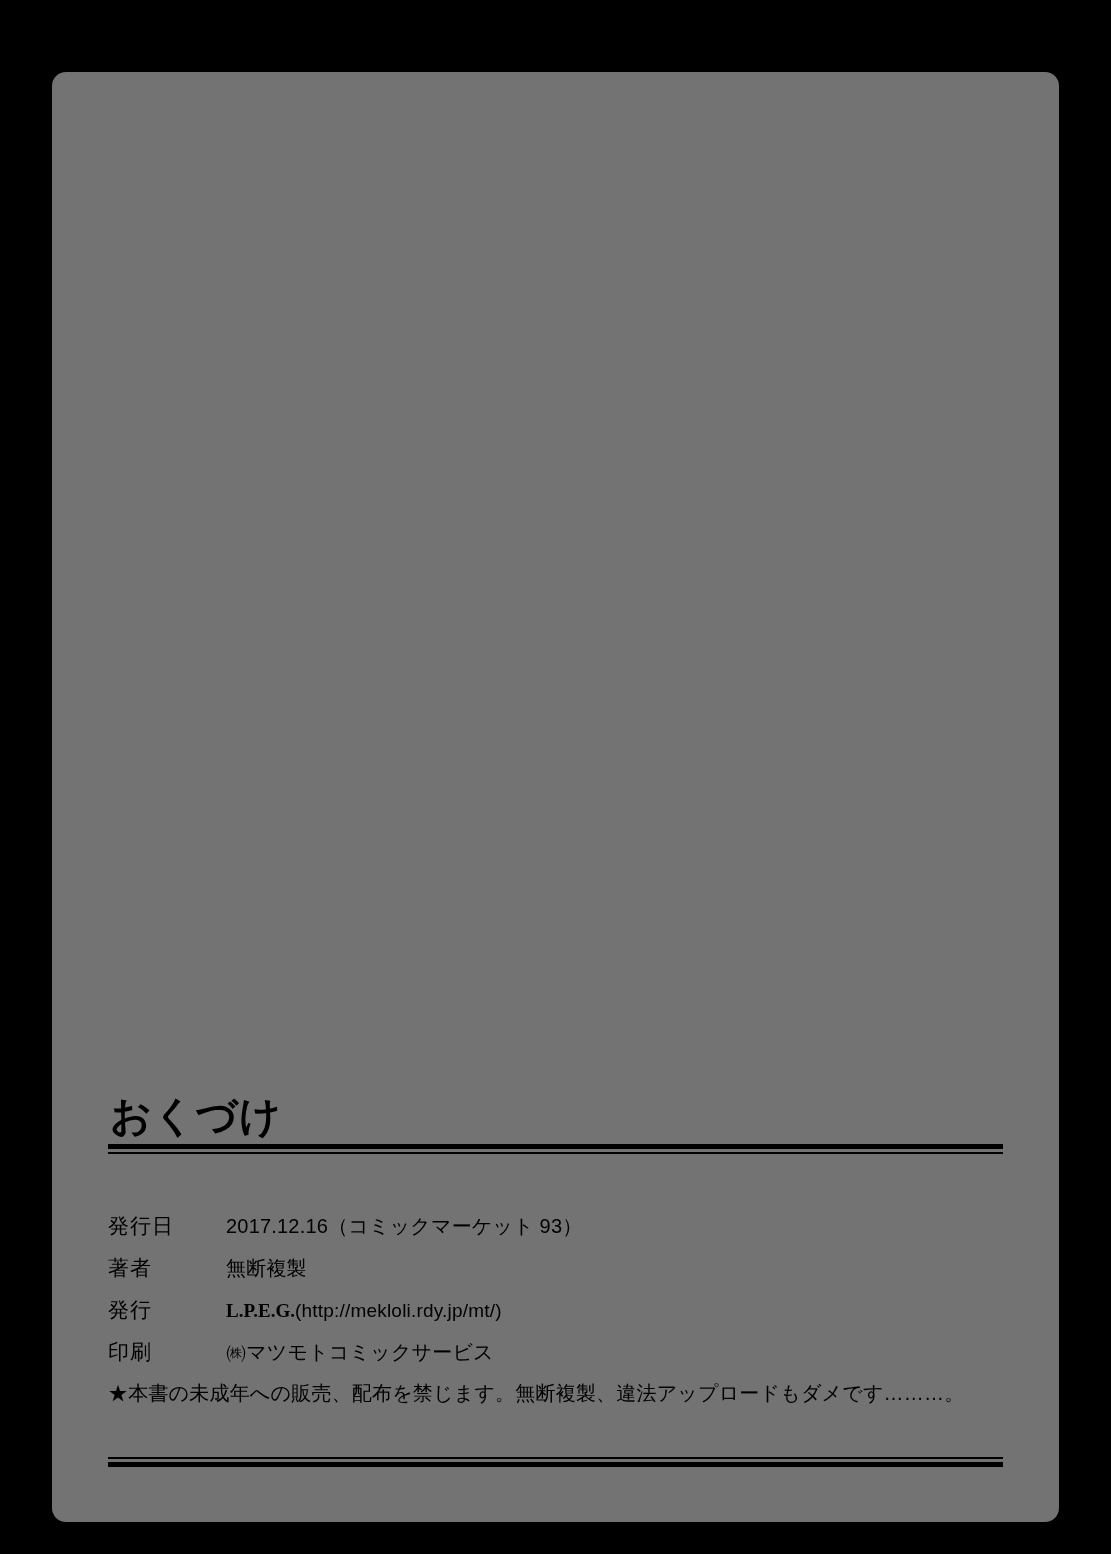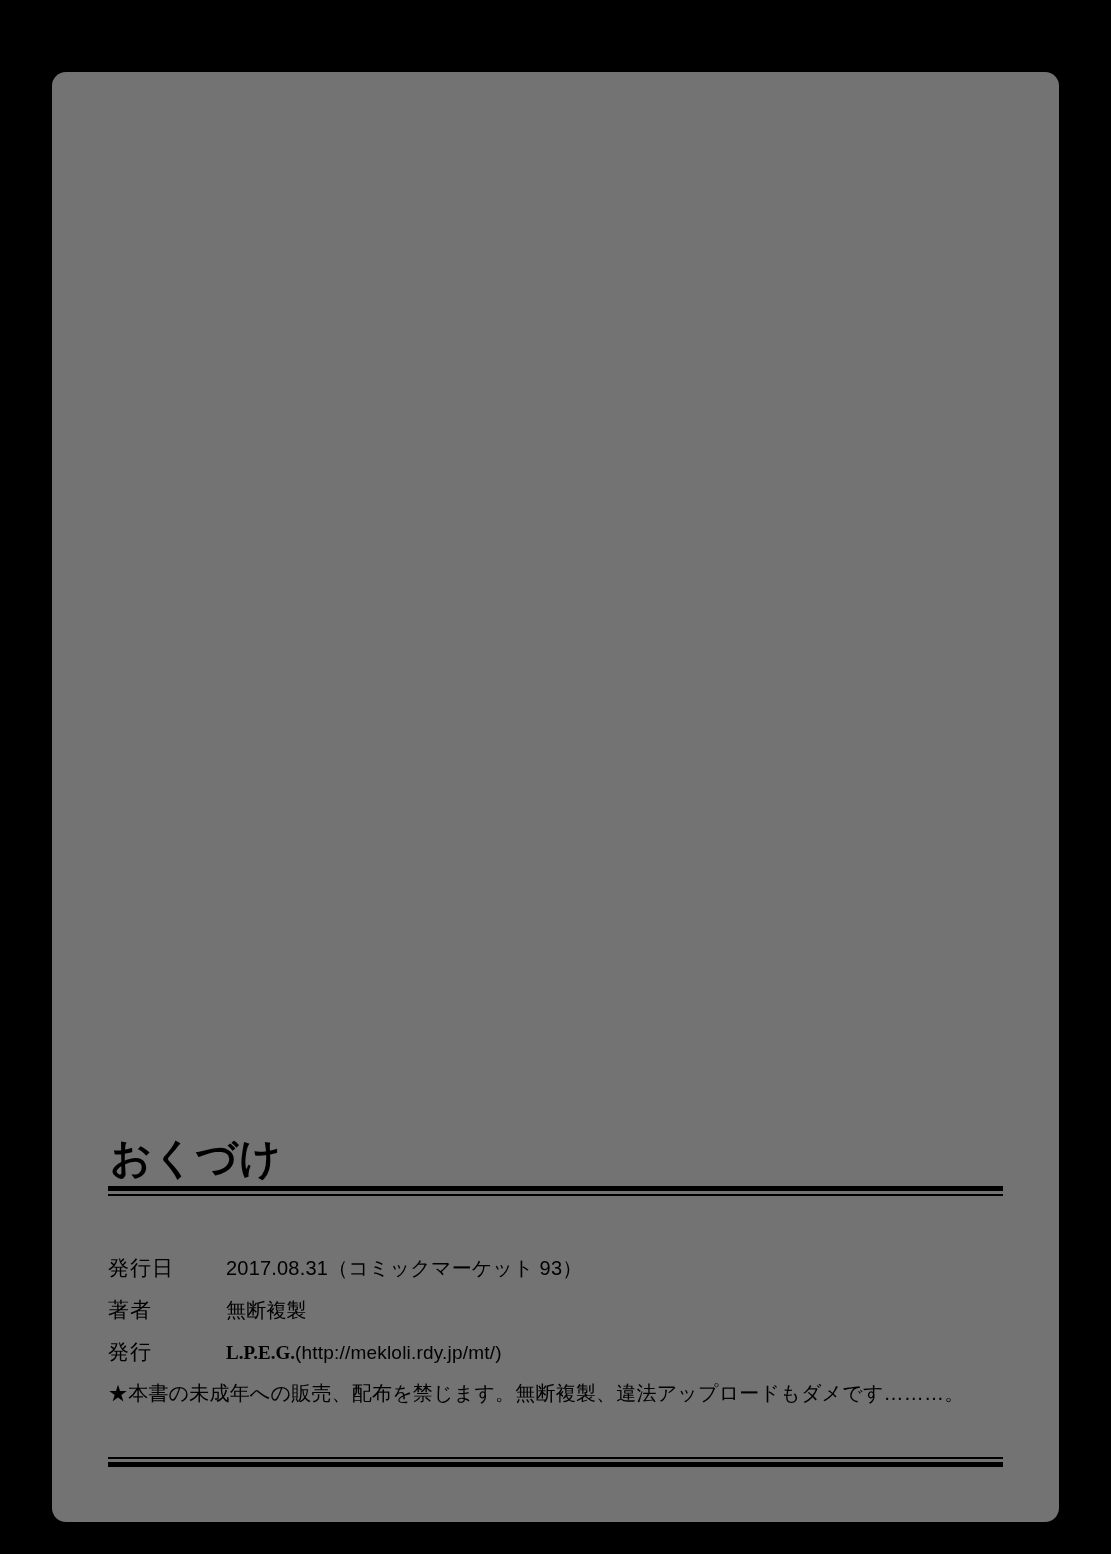--- a/index.html
+++ b/index.html
@@ -109,29 +109,33 @@
 
     <div class="rule-top-group">
       <div class="rule-thick"></div>
       <div class="rule-thin"></div>
     </div>
 
     <table class="info-table">
       <tbody>
         <tr>
           <td class="label-cell">発行日</td>
-          <td class="value-cell">2017.08.31（コミックマーケット 93）</td>
+          <td class="value-cell">2017.12.16（コミックマーケット 93）</td>
         </tr>
         <tr>
           <td class="label-cell">著者</td>
           <td class="value-cell">無断複製</td>
         </tr>
         <tr>
           <td class="label-cell">発行</td>
           <td class="value-cell"><span class="logo">L.P.E.G.</span><span class="url">(http://mekloli.rdy.jp/mt/)</span></td>
+        </tr>
+        <tr>
+          <td class="label-cell">印刷</td>
+          <td class="value-cell">㈱マツモトコミックサービス</td>
         </tr>
         <tr>
           <td class="notice" colspan="2">★本書の未成年への販売、配布を禁じます。無断複製、違法アップロードもダメです………。</td>
         </tr>
       </tbody>
     </table>
 
     <div class="rule-bottom-group">
       <div class="rule-thin"></div>
       <div class="rule-thick"></div>

